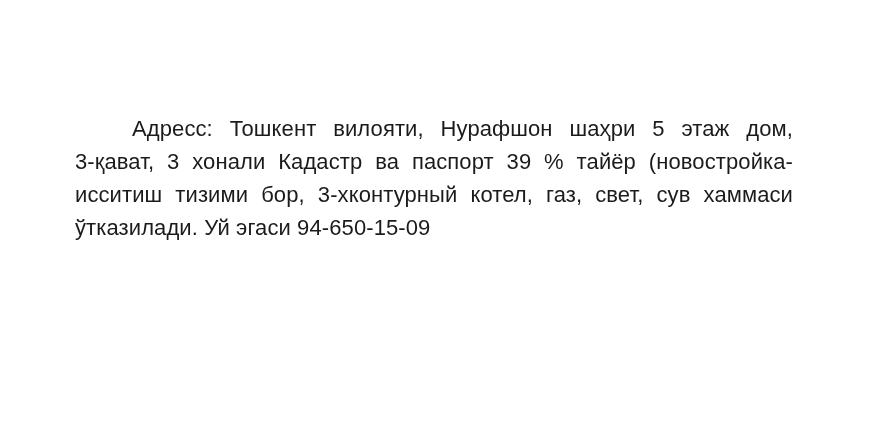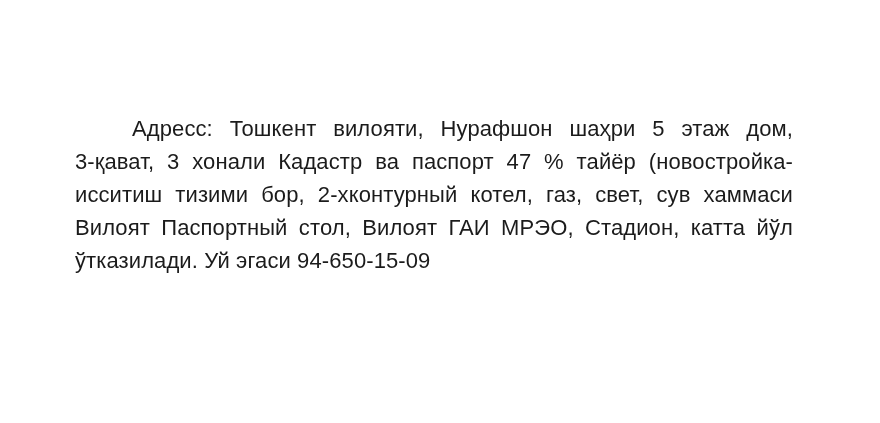--- a/index.html
+++ b/index.html
@@ -38,18 +38,17 @@
     text-align: center;
     text-align-last: left;
   }
 </style>
 </head>
 <body>
 
 <div class="page">
   <div class="paragraph">
     <div class="line first">Адресс: Тошкент вилояти, Нурафшон шаҳри 5 этаж дом,</div>
-    <div class="line">3-қават, 3 хонали Кадастр ва паспорт 47 % тайёр (новостройка-</div>
-    <div class="line">исситиш тизими бор, 2-хконтурный котел, газ, свет, сув хаммаси</div>
-    <div class="line">Вилоят Паспортный стол, Вилоят ГАИ МРЭО, Стадион, катта йўл</div>
+    <div class="line">3-қават, 3 хонали Кадастр ва паспорт 39 % тайёр (новостройка-</div>
+    <div class="line">исситиш тизими бор, 3-хконтурный котел, газ, свет, сув хаммаси</div>
     <div class="line last">ўтказилади. Уй эгаси 94-650-15-09</div>
   </div>
 </div>
 
 </body></html>

